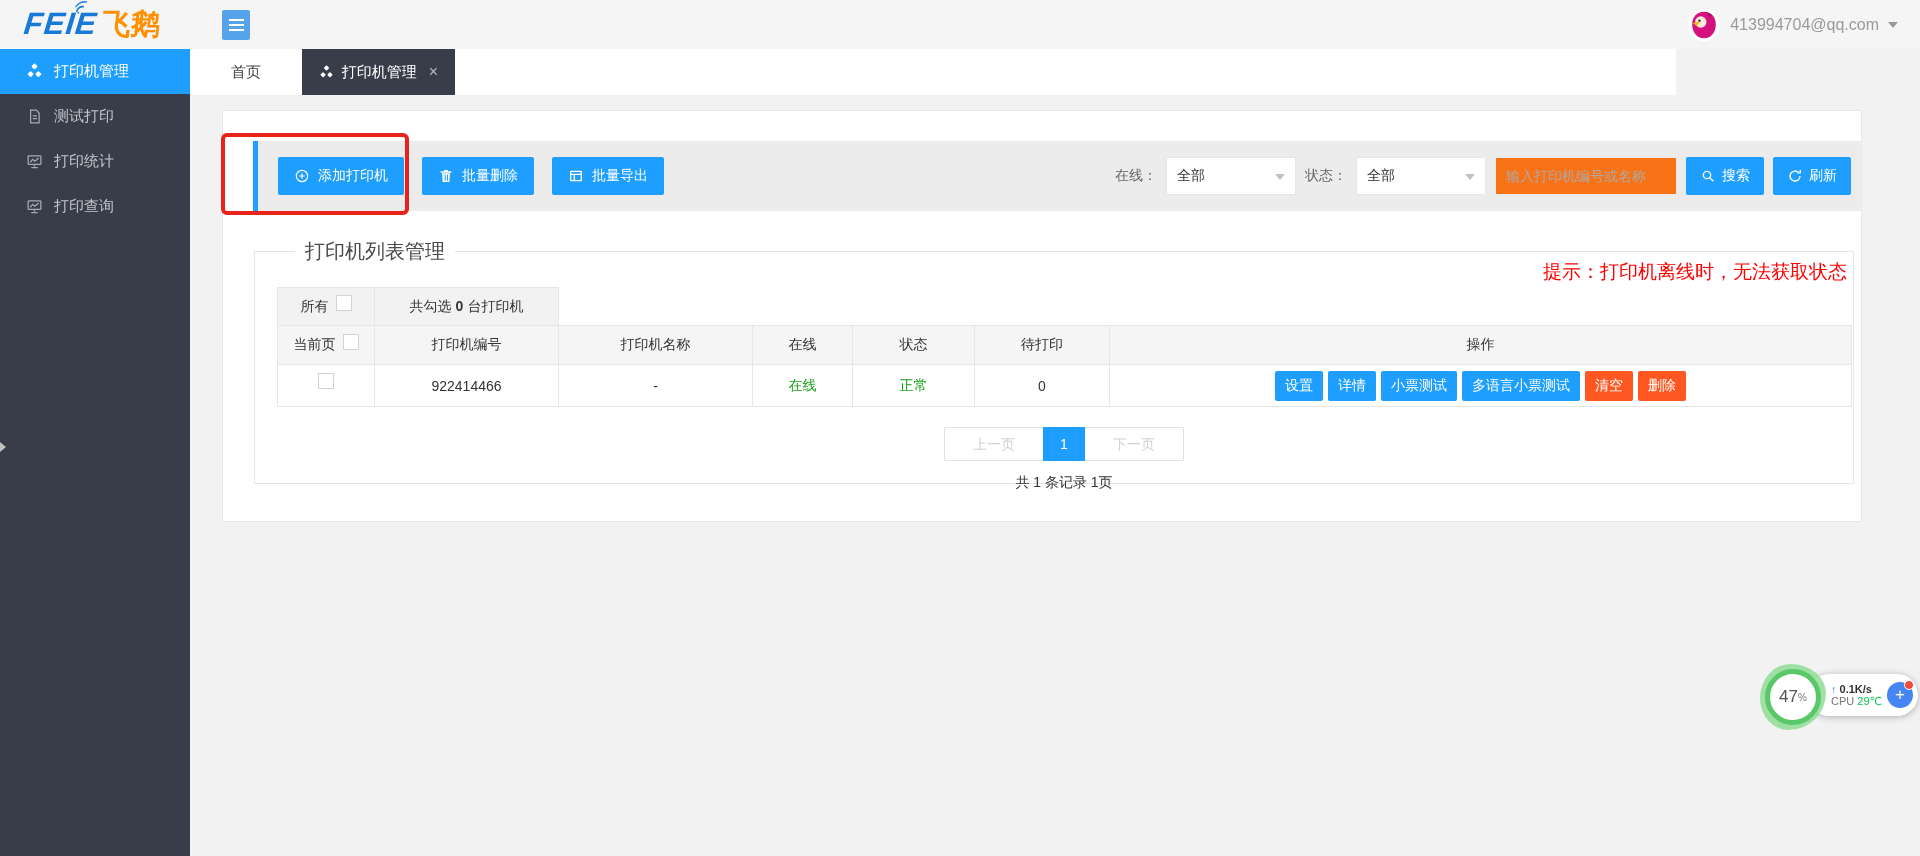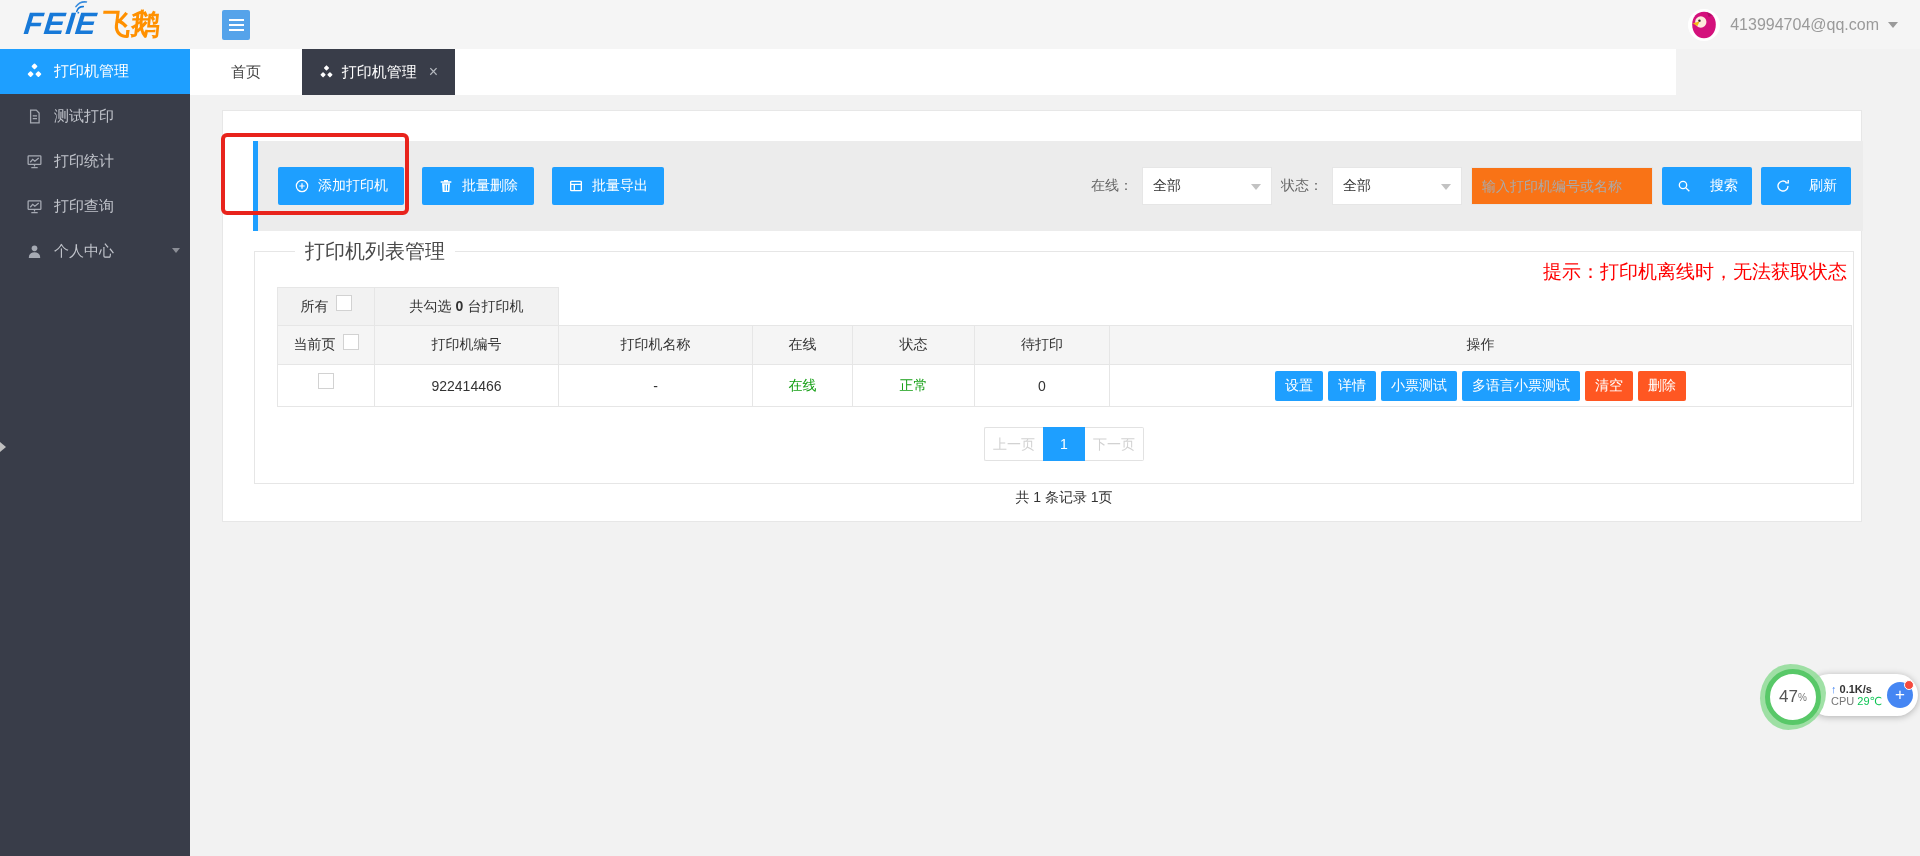--- a/index.html
+++ b/index.html
@@ -49,21 +49,21 @@
   .tab-active svg { width:15px; height:15px; color:#fff; }
   .tab-close { color:#b6bac0; font-size:16px; margin-left:4px; cursor:pointer; }
   
   .main-bg { position:absolute; left:190px; top:95px; width:1730px; height:761px; background:#f2f2f2; }
   .panel {
     position:absolute; left:222px; top:110px; width:1640px; height:412px;
     background:#fff; border:1px solid #e7e7e7;
   }
   
   .toolbar {
-    position:absolute; left:30px; top:30px; width:1610px; height:90px;
+    position:absolute; left:30px; top:30px; width:1610px; height:70px;
     background:#ececec; border-left:5px solid #1e9fff;
     display:flex; align-items:center; padding:0 12px 0 20px;
   }
   .btn {
     height:38px; background:#1e9fff; color:#fff; border:none; border-radius:2px;
     font-size:14px; display:inline-flex; align-items:center; gap:8px; padding:0 16px;
     cursor:pointer; font-family:inherit; white-space:nowrap;
   }
   .btn svg { width:16px; height:16px; }
   .toolbar .btn { margin-right:18px; }
@@ -73,21 +73,21 @@
     position:relative; width:130px; height:38px; background:#fff; border:1px solid #e6e6e6;
     display:flex; align-items:center; padding-left:10px; color:#333; cursor:pointer;
   }
   .select .caret { position:absolute; right:10px; top:16px; width:0; height:0;
     border-left:5px solid transparent; border-right:5px solid transparent; border-top:6px solid #c2c2c2; }
   .search-input {
     width:182px; height:38px; border:1px solid #e6e6e6; background:#f97316; padding:0 10px;
     font-size:14px; font-family:inherit; color:#333; outline:none;
   }
   .search-input::placeholder { color:#aaa; }
-  .filters .btn { margin-right:0; padding:0 14px; gap:18px; }
+  .filters .btn { margin-right:0; padding:0 14px; gap:6px; }
   
   .list-field {
     position:absolute; left:31px; top:127px; width:1600px; height:246px;
     border:1px solid #e6e6e6; padding:0 0 0 22px;
   }
   .list-field legend { margin-left:18px; padding:0 10px; font-size:20px; color:#4a4a4a; }
   .hint { position:absolute; right:14px; top:148px; color:#ff0000; font-size:19px; }
   
   table.printer-table { border-collapse:collapse; margin-top:22px; table-layout:fixed; width:1574px; }
   .printer-table td, .printer-table th { border:1px solid #e6e6e6; font-weight:normal; font-size:14px; text-align:center; }
@@ -100,25 +100,25 @@
   .rd .checkbox, .rh .checkbox { transform:translateY(-3px); }
   .bold0 { font-weight:bold; margin:0 4px; }
   .green { color:#18a018; }
   .actions { display:flex; justify-content:center; align-items:center; gap:5px; }
   .btn-sm { height:30px; padding:0 10px; border:none; border-radius:2px; color:#fff; font-size:14px; cursor:pointer; font-family:inherit; white-space:nowrap; }
   .btn-sm.primary { background:#1e9fff; }
   .btn-sm.danger { background:#ff5722; }
   
   .page-wrap { width:1574px; text-align:center; margin-top:20px; }
   .page-group { display:inline-flex; height:34px; vertical-align:middle; }
-  .page-btn { height:34px; line-height:32px; padding:0 8px; background:#fff; border:1px solid #e2e2e2; color:#d2d2d2; font-size:14px; cursor:pointer; }
+  .page-btn { height:34px; line-height:32px; padding:0 28px; background:#fff; border:1px solid #e2e2e2; color:#d2d2d2; font-size:14px; cursor:pointer; }
   .page-btn.prev { border-radius:2px 0 0 2px; border-right:none; }
   .page-btn.next { border-radius:0 2px 2px 0; border-left:none;text-align:right; }
   .page-cur { min-width:42px; height:34px; line-height:34px; background:#1e9fff; color:#fff; font-size:14px; text-align:center; cursor:default; }
-  .page-summary { margin-top:28px; font-size:14px; color:#333; }
+  .page-summary { margin-top:13px; font-size:14px; color:#333; }
   
   .annotation {
     position:absolute; left:221px; top:133px; width:188px; height:82px;
     border:4px solid #e8231c; border-radius:6px; z-index:40; pointer-events:none;
   }
   
   .edge-handle { position:absolute; left:0; top:440px; width:7px; height:14px; z-index:30; }
   .edge-handle::after { content:""; position:absolute; left:0; top:2px;
     border-top:5px solid transparent; border-bottom:5px solid transparent; border-left:6px solid #c0c0c0; }
   
@@ -199,28 +199,20 @@
     </svg>
     <span>打印统计</span>
   </div>
   <div class="side-item">
     <svg viewBox="0 0 24 24" fill="none" stroke="currentColor" stroke-width="1.8">
       <rect x="3" y="4" width="18" height="12" rx="1"></rect>
         <path d="M6 13l3.5-4 3 2.5L18 7"></path>
         <path d="M12 16v3M7.5 20.5h9"></path>
     </svg>
     <span>打印查询</span>
-  </div>
-  <div class="side-item">
-    <svg viewBox="0 0 24 24" fill="currentColor">
-      <circle cx="12" cy="7.5" r="4"></circle>
-        <path d="M4 20c0-4.5 3.6-7 8-7s8 2.5 8 7v1H4z"></path>
-    </svg>
-    <span>个人中心</span>
-    <span class="side-caret"></span>
   </div>
 </div>
 
 <div class="tabbar">
   <div class="tab tab-home">
     <span>首页</span>
   </div>
   <div class="tab tab-active">
     <svg viewBox="0 0 24 24" fill="currentColor">
       <rect x="8.8" y="1.5" width="6.4" height="6.4" rx="1.2" transform="rotate(45 12 4.7)"></rect>

